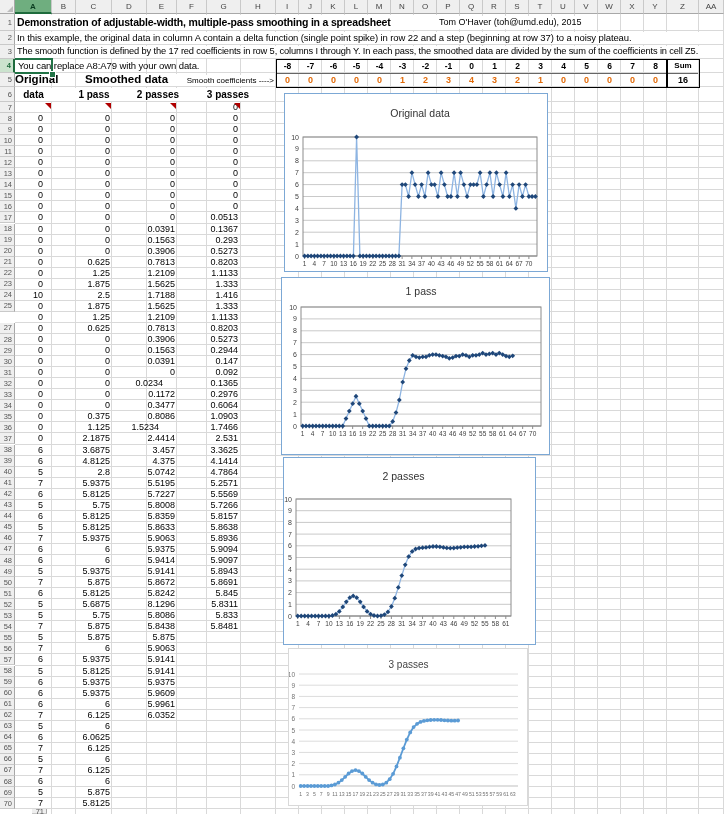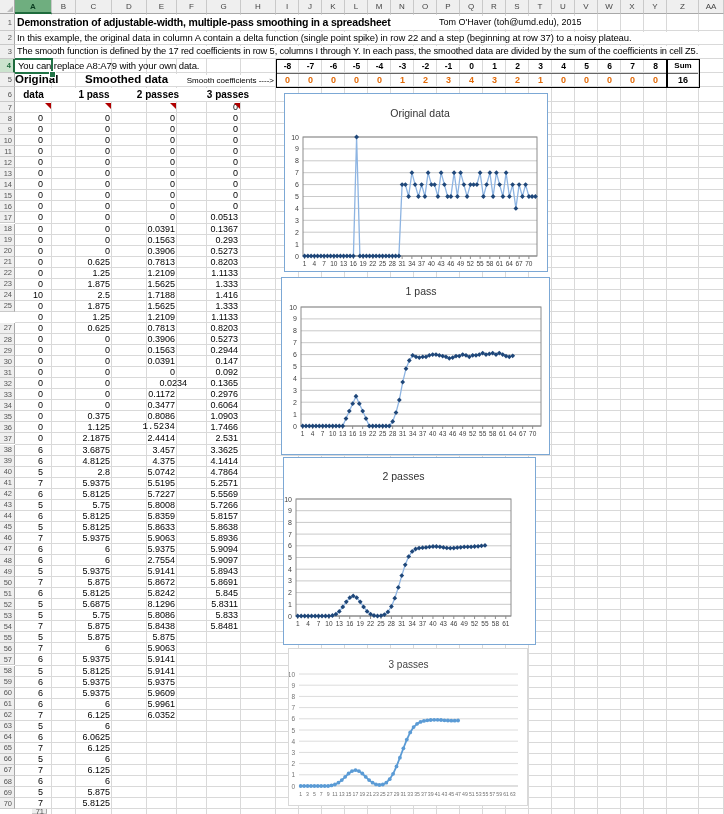--- a/index.html
+++ b/index.html
@@ -294,37 +294,37 @@
       <div class="cell f9 right" style="left: -12px; top: 356.1px; width: 55px; height: 11px;">0</div>
       <div class="cell f9 right" style="left: 55px; top: 356.1px; width: 55px; height: 11px;">0</div>
       <div class="cell f9 right" style="left: 120px; top: 356.1px; width: 55px; height: 11px;">0.0391</div>
       <div class="cell f9 right" style="left: 183px; top: 356.1px; width: 55px; height: 11px;">0.147</div>
       <div class="cell f9 right" style="left: -12px; top: 367.15px; width: 55px; height: 11px;">0</div>
       <div class="cell f9 right" style="left: 55px; top: 367.15px; width: 55px; height: 11px;">0</div>
       <div class="cell f9 right" style="left: 120px; top: 367.15px; width: 55px; height: 11px;">0</div>
       <div class="cell f9 right" style="left: 183px; top: 367.15px; width: 55px; height: 11px;">0.092</div>
       <div class="cell f9 right" style="left: -12px; top: 378.2px; width: 55px; height: 11px;">0</div>
       <div class="cell f9 right" style="left: 55px; top: 378.2px; width: 55px; height: 11px;">0</div>
-      <div class="cell f9 right" style="left: 132px; top: 378.2px; width: 55px; height: 11px;">0.0234</div>
+      <div class="cell f9 right" style="left: 108px; top: 378.2px; width: 55px; height: 11px;">0.0234</div>
       <div class="cell f9 right" style="left: 183px; top: 378.2px; width: 55px; height: 11px;">0.1365</div>
       <div class="cell f9 right" style="left: -12px; top: 389.25px; width: 55px; height: 11px;">0</div>
       <div class="cell f9 right" style="left: 55px; top: 389.25px; width: 55px; height: 11px;">0</div>
       <div class="cell f9 right" style="left: 120px; top: 389.25px; width: 55px; height: 11px;">0.1172</div>
       <div class="cell f9 right" style="left: 183px; top: 389.25px; width: 55px; height: 11px;">0.2976</div>
       <div class="cell f9 right" style="left: -12px; top: 400.3px; width: 55px; height: 11px;">0</div>
       <div class="cell f9 right" style="left: 55px; top: 400.3px; width: 55px; height: 11px;">0</div>
       <div class="cell f9 right" style="left: 120px; top: 400.3px; width: 55px; height: 11px;">0.3477</div>
       <div class="cell f9 right" style="left: 183px; top: 400.3px; width: 55px; height: 11px;">0.6064</div>
       <div class="cell f9 right" style="left: -12px; top: 411.35px; width: 55px; height: 11px;">0</div>
       <div class="cell f9 right" style="left: 55px; top: 411.35px; width: 55px; height: 11px;">0.375</div>
       <div class="cell f9 right" style="left: 120px; top: 411.35px; width: 55px; height: 11px;">0.8086</div>
       <div class="cell f9 right" style="left: 183px; top: 411.35px; width: 55px; height: 11px;">1.0903</div>
       <div class="cell f9 right" style="left: -12px; top: 422.4px; width: 55px; height: 11px;">0</div>
       <div class="cell f9 right" style="left: 55px; top: 422.4px; width: 55px; height: 11px;">1.125</div>
-      <div class="cell f9 right" style="left: 120px; top: 422.4px; width: 55px; height: 11px; font-family: Liberation Mono, monospace;">1.5234</div>
+      <div class="cell f9 right" style="left: 104px; top: 422.4px; width: 55px; height: 11px;">1.5234</div>
       <div class="cell f9 right" style="left: 183px; top: 422.4px; width: 55px; height: 11px;">1.7466</div>
       <div class="cell f9 right" style="left: -12px; top: 433.45px; width: 55px; height: 11px;">0</div>
       <div class="cell f9 right" style="left: 55px; top: 433.45px; width: 55px; height: 11px;">2.1875</div>
       <div class="cell f9 right" style="left: 120px; top: 433.45px; width: 55px; height: 11px;">2.4414</div>
       <div class="cell f9 right" style="left: 183px; top: 433.45px; width: 55px; height: 11px;">2.531</div>
       <div class="cell f9 right" style="left: -12px; top: 444.5px; width: 55px; height: 11px;">6</div>
       <div class="cell f9 right" style="left: 55px; top: 444.5px; width: 55px; height: 11px;">3.6875</div>
       <div class="cell f9 right" style="left: 120px; top: 444.5px; width: 55px; height: 11px;">3.457</div>
       <div class="cell f9 right" style="left: 183px; top: 444.5px; width: 55px; height: 11px;">3.3625</div>
       <div class="cell f9 right" style="left: -12px; top: 455.55px; width: 55px; height: 11px;">6</div>
@@ -358,21 +358,21 @@
       <div class="cell f9 right" style="left: -12px; top: 532.9px; width: 55px; height: 11px;">7</div>
       <div class="cell f9 right" style="left: 55px; top: 532.9px; width: 55px; height: 11px;">5.9375</div>
       <div class="cell f9 right" style="left: 120px; top: 532.9px; width: 55px; height: 11px;">5.9063</div>
       <div class="cell f9 right" style="left: 183px; top: 532.9px; width: 55px; height: 11px;">5.8936</div>
       <div class="cell f9 right" style="left: -12px; top: 543.95px; width: 55px; height: 11px;">6</div>
       <div class="cell f9 right" style="left: 55px; top: 543.95px; width: 55px; height: 11px;">6</div>
       <div class="cell f9 right" style="left: 120px; top: 543.95px; width: 55px; height: 11px;">5.9375</div>
       <div class="cell f9 right" style="left: 183px; top: 543.95px; width: 55px; height: 11px;">5.9094</div>
       <div class="cell f9 right" style="left: -12px; top: 555px; width: 55px; height: 11px;">6</div>
       <div class="cell f9 right" style="left: 55px; top: 555px; width: 55px; height: 11px;">6</div>
-      <div class="cell f9 right" style="left: 120px; top: 555px; width: 55px; height: 11px;">2.7554</div>
+      <div class="cell f9 right" style="left: 120px; top: 555px; width: 55px; height: 11px;">5.9414</div>
       <div class="cell f9 right" style="left: 183px; top: 555px; width: 55px; height: 11px;">5.9097</div>
       <div class="cell f9 right" style="left: -12px; top: 566.05px; width: 55px; height: 11px;">5</div>
       <div class="cell f9 right" style="left: 55px; top: 566.05px; width: 55px; height: 11px;">5.9375</div>
       <div class="cell f9 right" style="left: 120px; top: 566.05px; width: 55px; height: 11px;">5.9141</div>
       <div class="cell f9 right" style="left: 183px; top: 566.05px; width: 55px; height: 11px;">5.8943</div>
       <div class="cell f9 right" style="left: -12px; top: 577.1px; width: 55px; height: 11px;">7</div>
       <div class="cell f9 right" style="left: 55px; top: 577.1px; width: 55px; height: 11px;">5.875</div>
       <div class="cell f9 right" style="left: 120px; top: 577.1px; width: 55px; height: 11px;">5.8672</div>
       <div class="cell f9 right" style="left: 183px; top: 577.1px; width: 55px; height: 11px;">5.8691</div>
       <div class="cell f9 right" style="left: -12px; top: 588.15px; width: 55px; height: 11px;">6</div>

